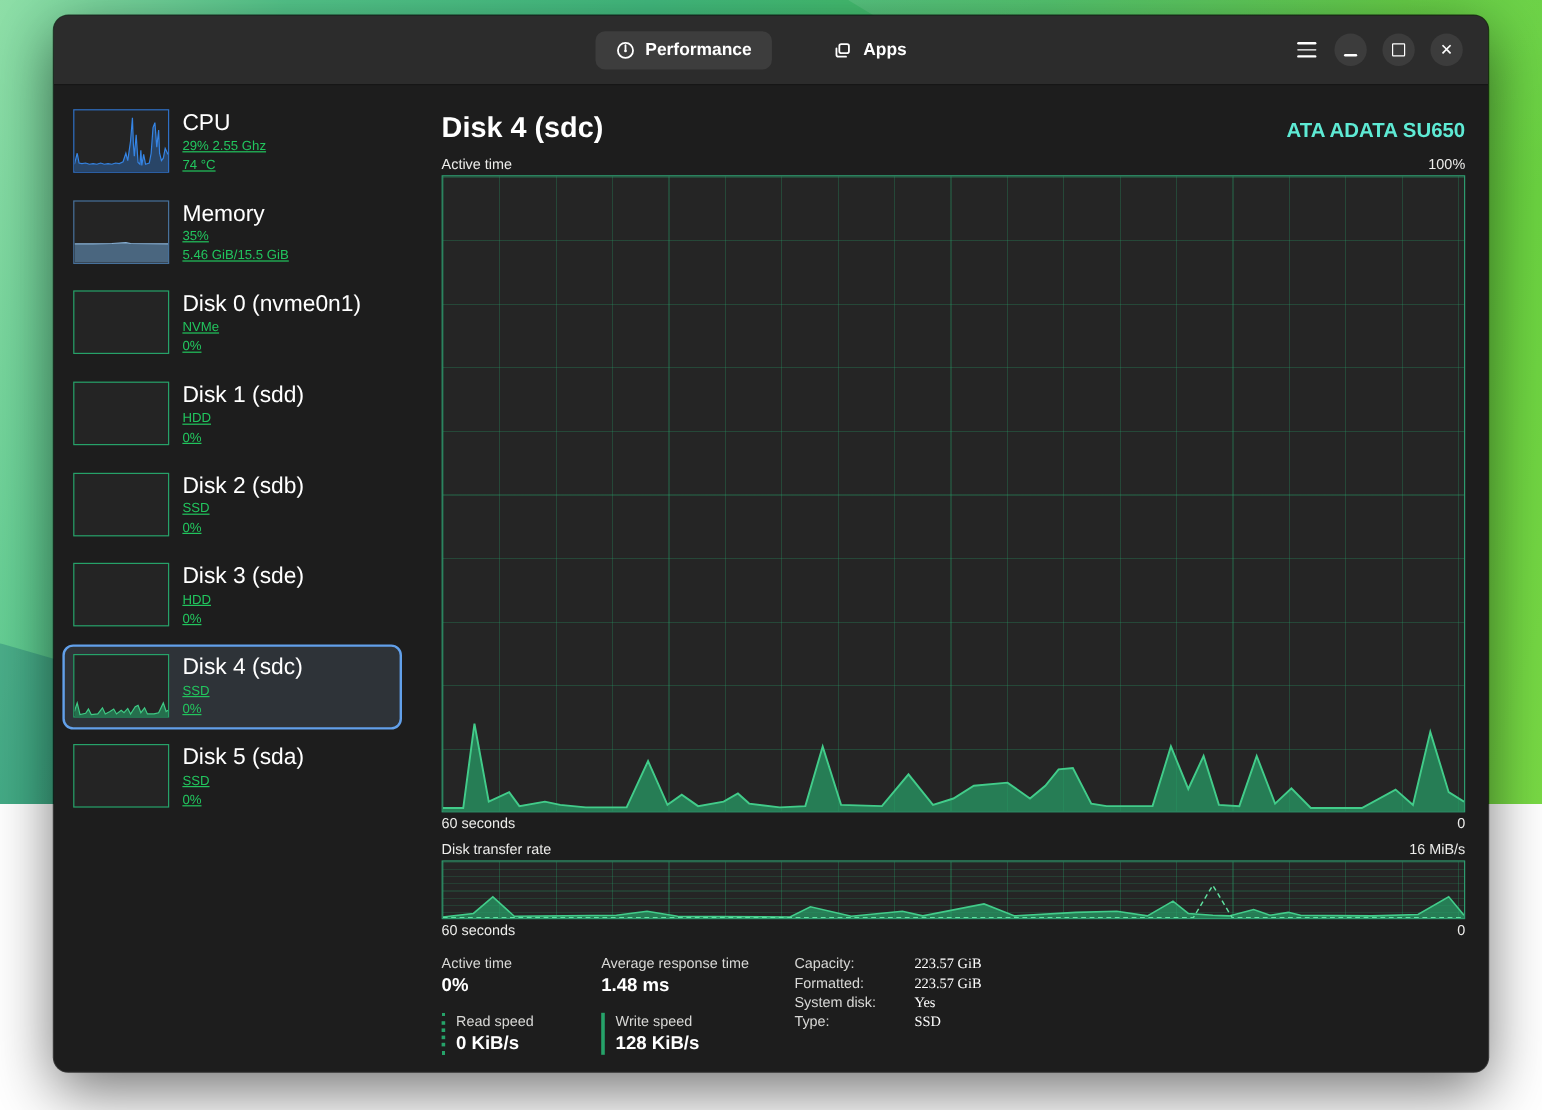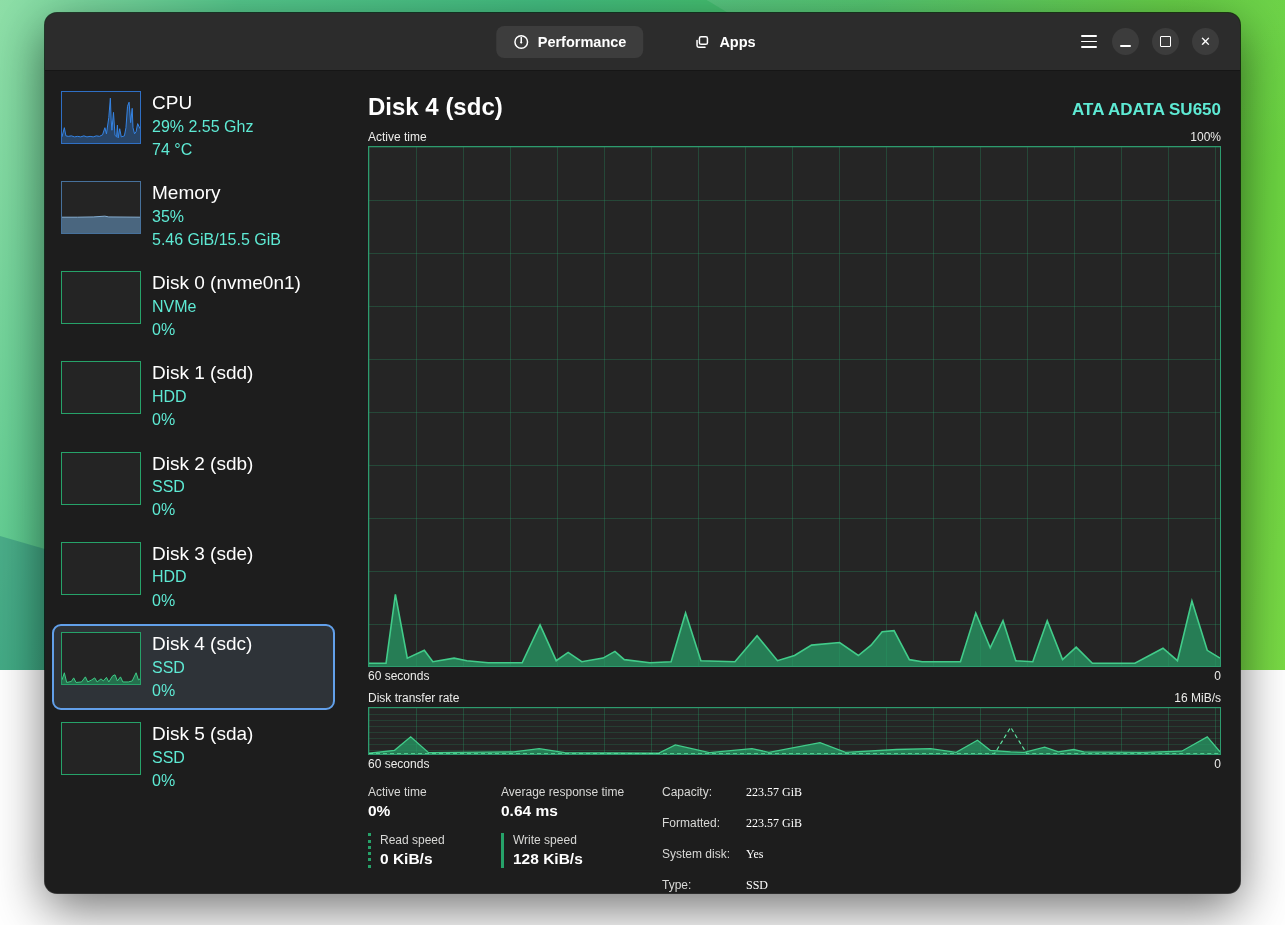--- a/index.html
+++ b/index.html
@@ -40,21 +40,21 @@
     border:2px solid transparent;border-radius:9px;}
   .side-item.selected{border-color:#62a0ea;background:#2e3338;}
   .mini{flex:0 0 80px;width:80px;height:53px;box-sizing:border-box;border:1px solid;background:#242424;position:relative;overflow:hidden;}
   .mini svg{position:absolute;inset:0;width:100%;height:100%;}
   .c-cpu{border-color:#2f6fc4;}
   .c-mem{border-color:#47719b;}
   .c-disk{border-color:#26a269;}
   .c-eth{border-color:#c061cb;}
   .side-text{padding-top:0;}
   .side-title{font-size:19px;color:#ffffff;line-height:1.25;}
-  .side-line{font-size:16px;color:#5eead4;line-height:1.45;}
+  .side-line{font-size:11px;color:#22c55e;line-height:1.45;text-decoration:underline;}
 
   
   .main{flex:1;min-width:0;box-sizing:border-box;padding:10px 19px 0 27px;display:flex;flex-direction:column;}
   .main-head{display:flex;justify-content:space-between;align-items:baseline;margin-top:12px;}
   .main-title{font-size:24px;font-weight:700;color:#fff;}
   .main-model{font-size:17px;font-weight:700;color:#5eead4;}
   .axis-row{display:flex;justify-content:space-between;font-size:12px;color:#ececea;margin-top:9px;margin-bottom:2px;}
   .chart{position:relative;border:1px solid #2d9b6e;box-sizing:border-box;background-color:#252525;overflow:hidden;}
   .chart svg{position:absolute;inset:0;width:100%;height:100%;}
   .chart-big{height:531px;
@@ -71,21 +71,21 @@
   
   .stats{display:flex;margin-top:14px;}
   .stat-col1{width:133px;flex:0 0 auto;}
   .stat-col2{width:148px;flex:0 0 auto;}
   .stat-label{font-size:12px;color:#d8d8d6;}
   .stat-value{font-size:15.5px;font-weight:700;color:#fff;margin:3px 0 13px;}
   .speed{padding-left:9px;border-left:3px dotted #26a269;}
   .speed.solid{border-left-style:solid;}
   .speed .stat-value{margin-bottom:0;}
   .info{margin-left:13px;display:grid;grid-template-columns:auto auto;column-gap:32px;row-gap:1px;
-    font-size:12px;align-content:start;gap:16px;}
+    font-size:12px;align-content:start;}
   .info .lbl{color:#d8d8d6;}
   .info .val{color:#fff;font-family:Liberation Serif, serif;}
 </style>
 </head>
 <body>
 
 <div class="desktop">
   <div class="window">
 
     <div class="titlebar">
@@ -263,21 +263,21 @@
           <div class="stat-col1">
             <div class="stat-label">Active time</div>
             <div class="stat-value">0%</div>
             <div class="speed">
               <div class="stat-label">Read speed</div>
               <div class="stat-value">0 KiB/s</div>
             </div>
           </div>
           <div class="stat-col2">
             <div class="stat-label">Average response time</div>
-            <div class="stat-value">0.64 ms</div>
+            <div class="stat-value">1.48 ms</div>
             <div class="speed solid">
               <div class="stat-label">Write speed</div>
               <div class="stat-value">128 KiB/s</div>
             </div>
           </div>
           <div class="info">
             <span class="lbl">Capacity:</span>
             <span class="val">223.57 GiB</span>
             <span class="lbl">Formatted:</span>
             <span class="val">223.57 GiB</span>

